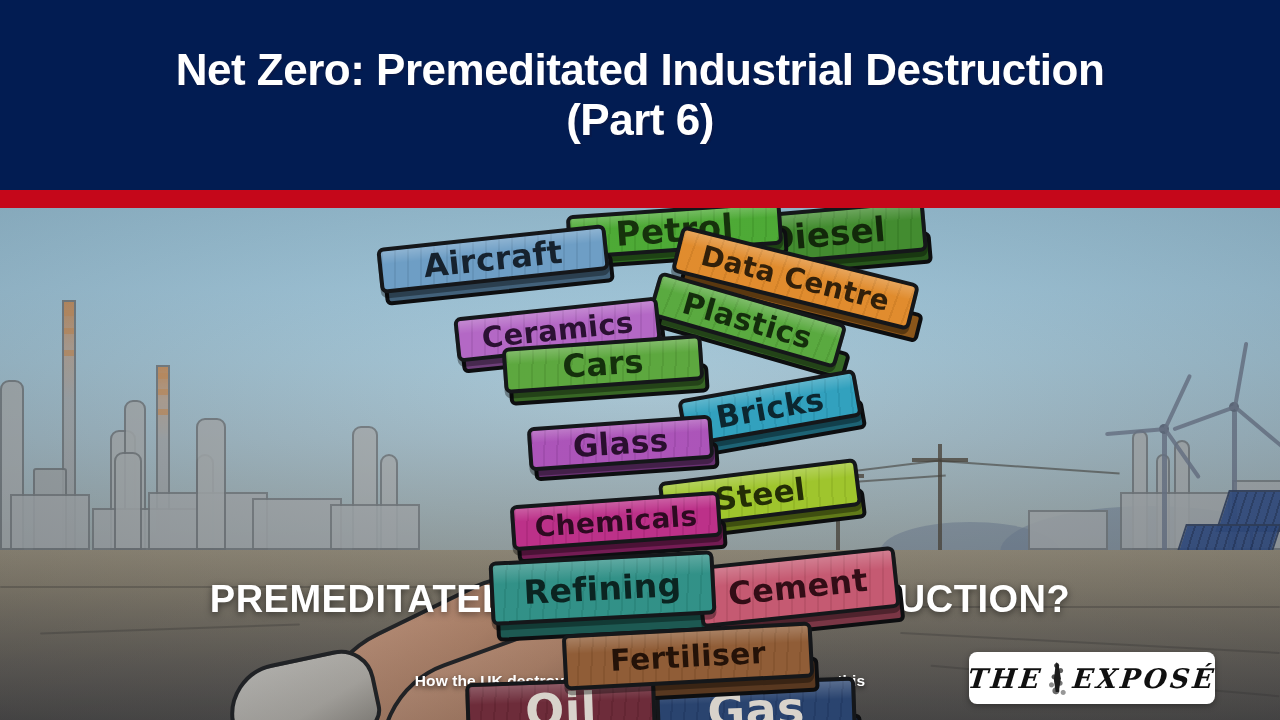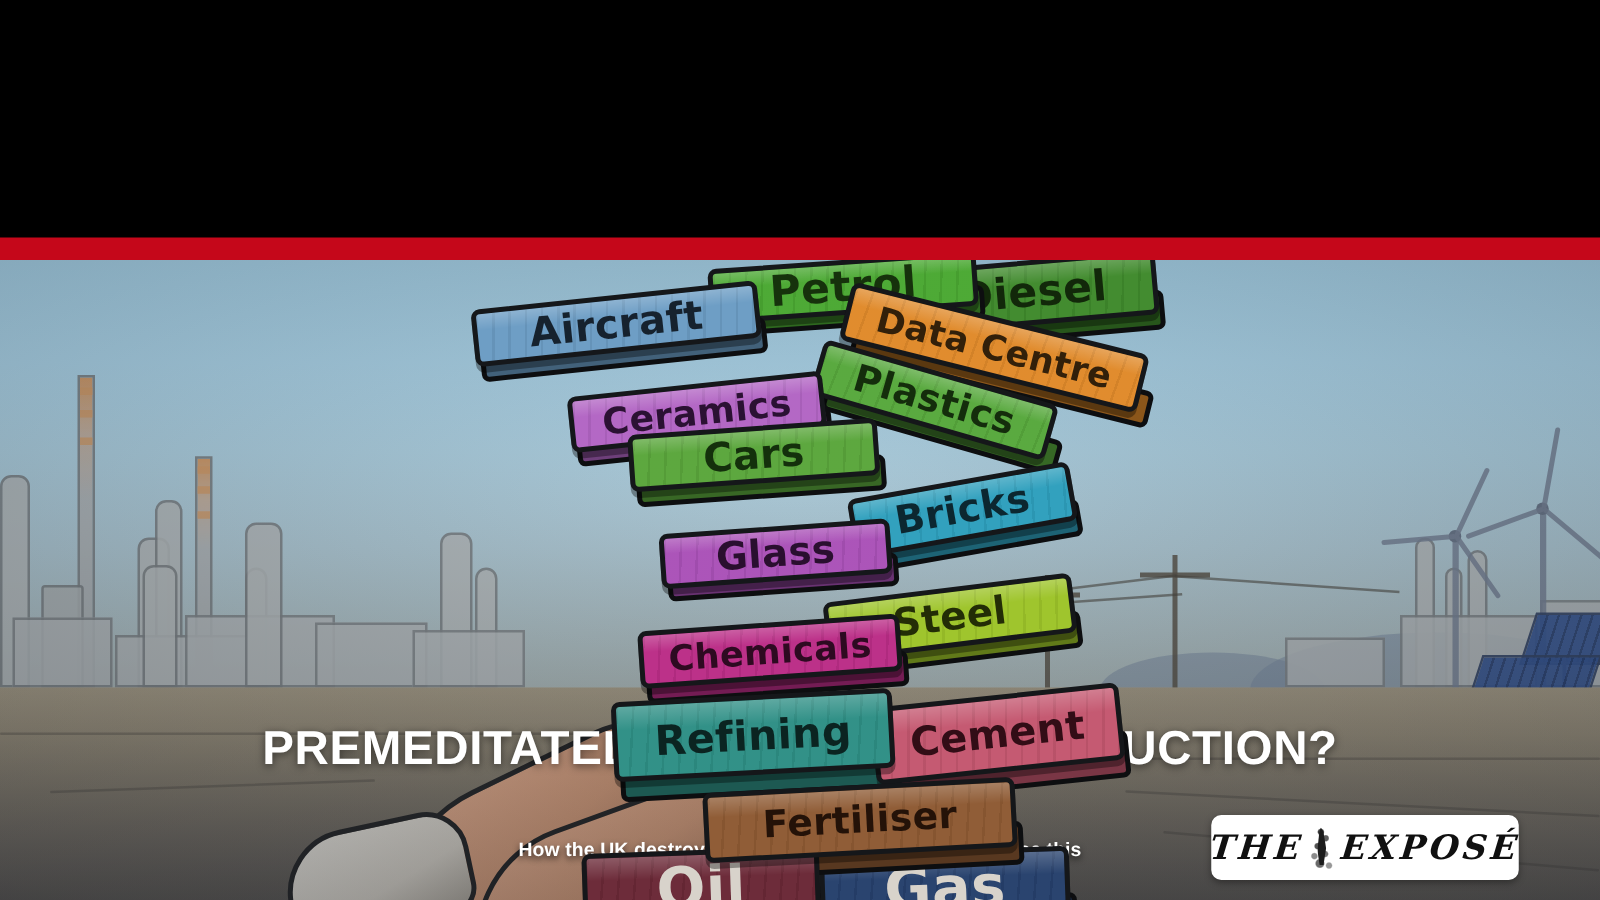--- a/index.html
+++ b/index.html
@@ -162,20 +162,24 @@
       radial-gradient(circle at 42% 78%, rgba(25,25,25,.65) 0 3px, transparent 4px),
       radial-gradient(circle at 25% 64%, rgba(25,25,25,.5) 0 2px, transparent 3px),
       radial-gradient(circle at 70% 82%, rgba(25,25,25,.45) 0 2px, transparent 3px);
   }
 </style>
 </head>
 <body>
 
 <div id="stage">
 
+  <div id="header" style="background: rgb(2, 28, 82);">
+    <div id="header-title" style="color: rgb(255, 255, 255);">Net Zero: Premeditated Industrial Destruction
+(Part 6)</div>
+  </div>
   <div id="header-rule" style="background: rgb(197, 7, 26);"></div>
 
   <div id="scene">
 
     <div class="hill" style="left:1000px;width:300px;height:46px;"></div>
     <div class="hill" style="left:880px;width:180px;height:30px;"></div>
 
     <div class="stack" style="left:62px;height:250px;">
       <div class="stackband" style="top:8px;"></div>
         <div class="stackband" style="top:26px;"></div>

